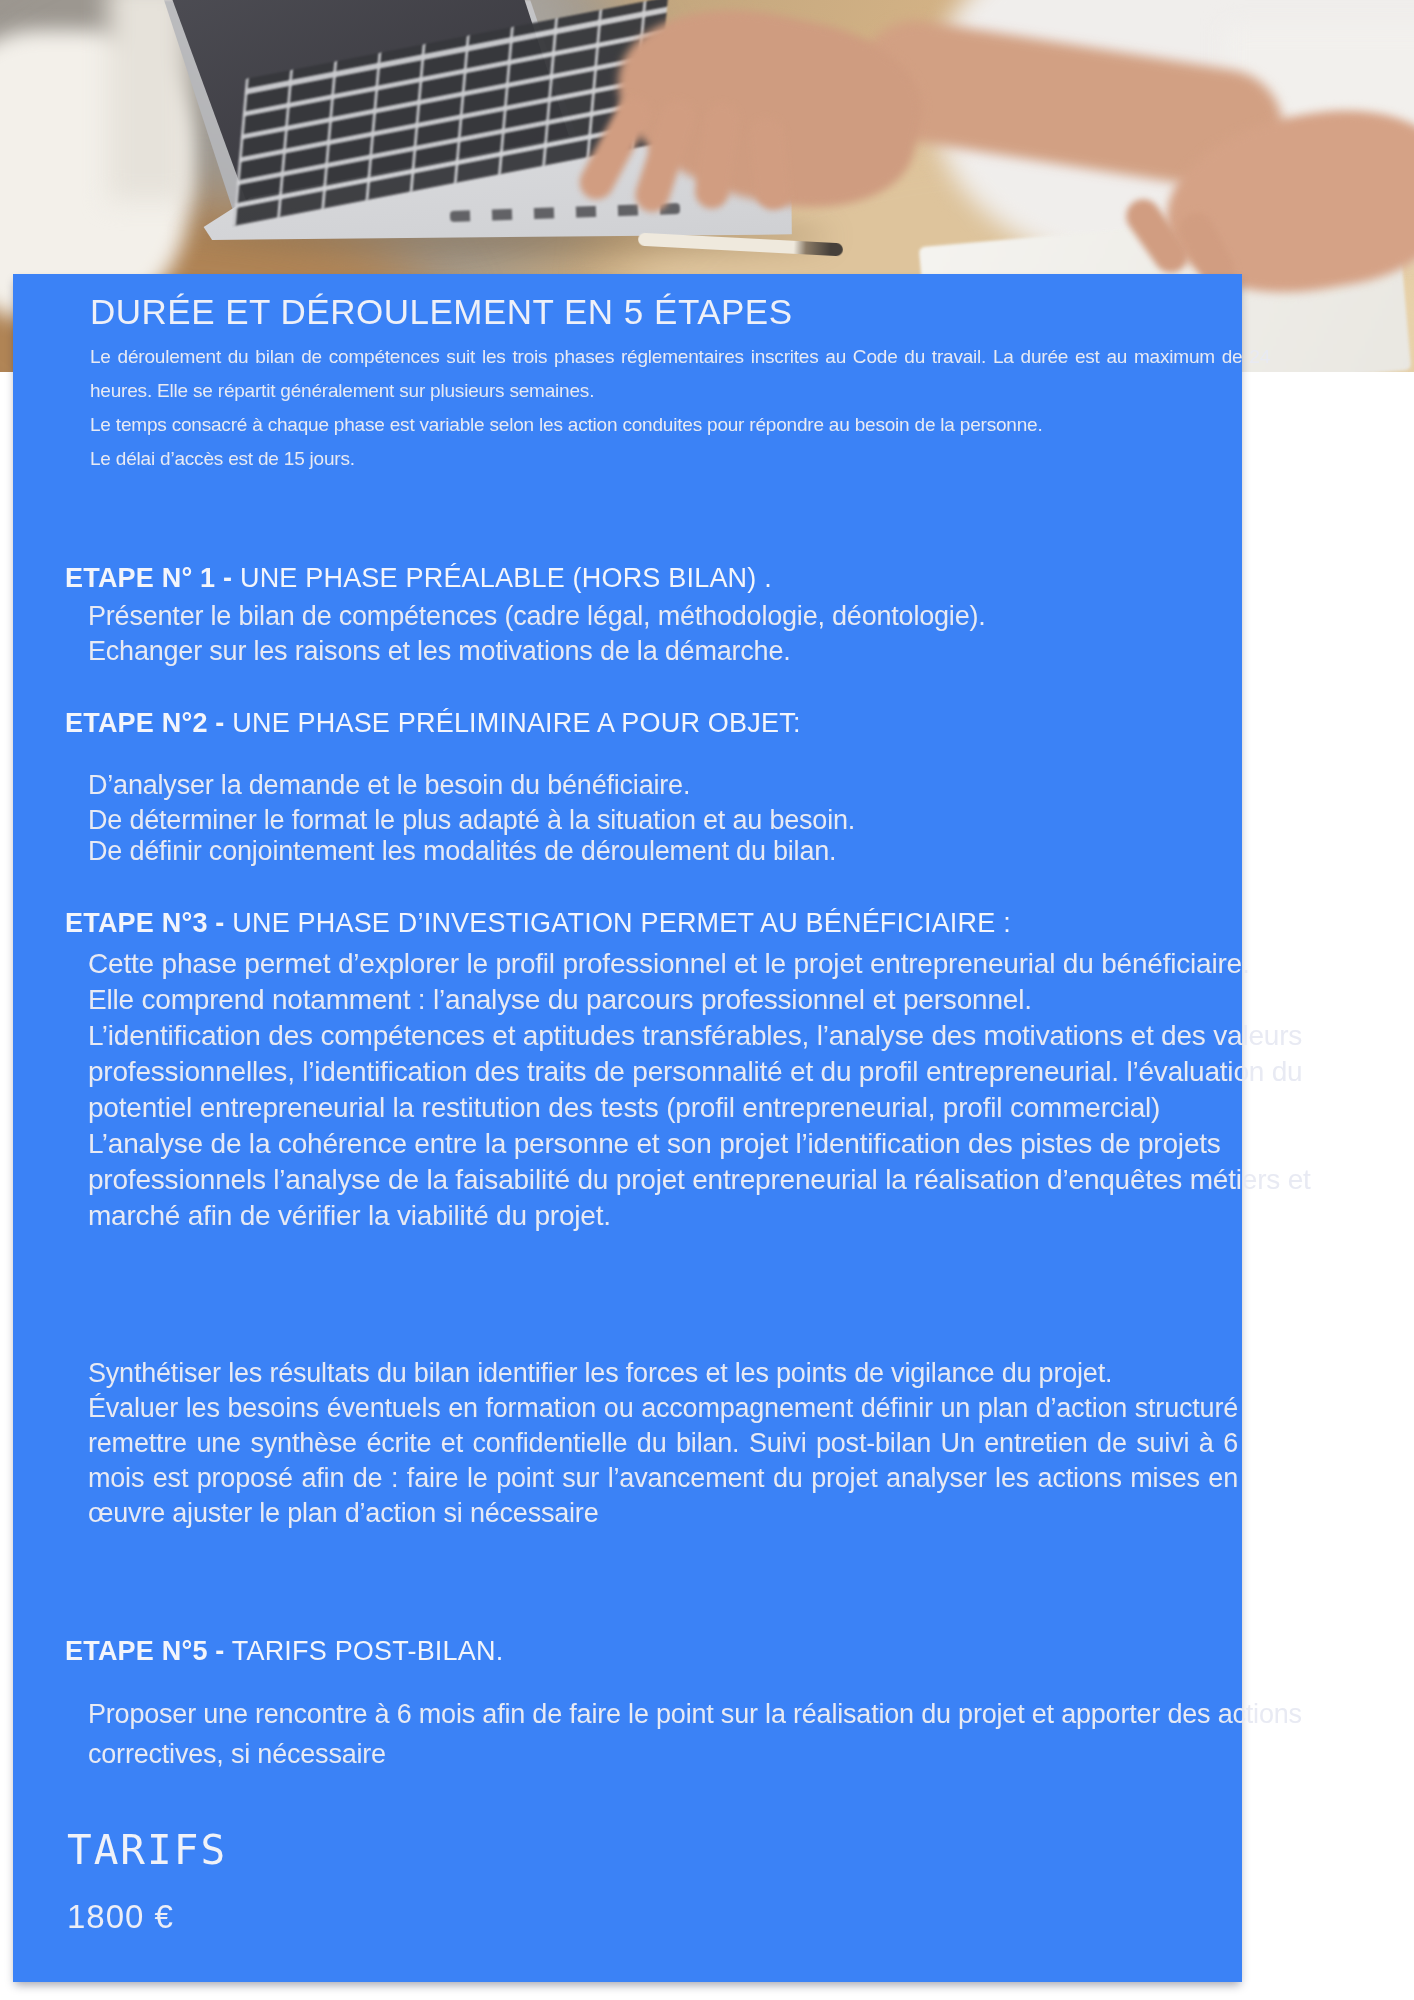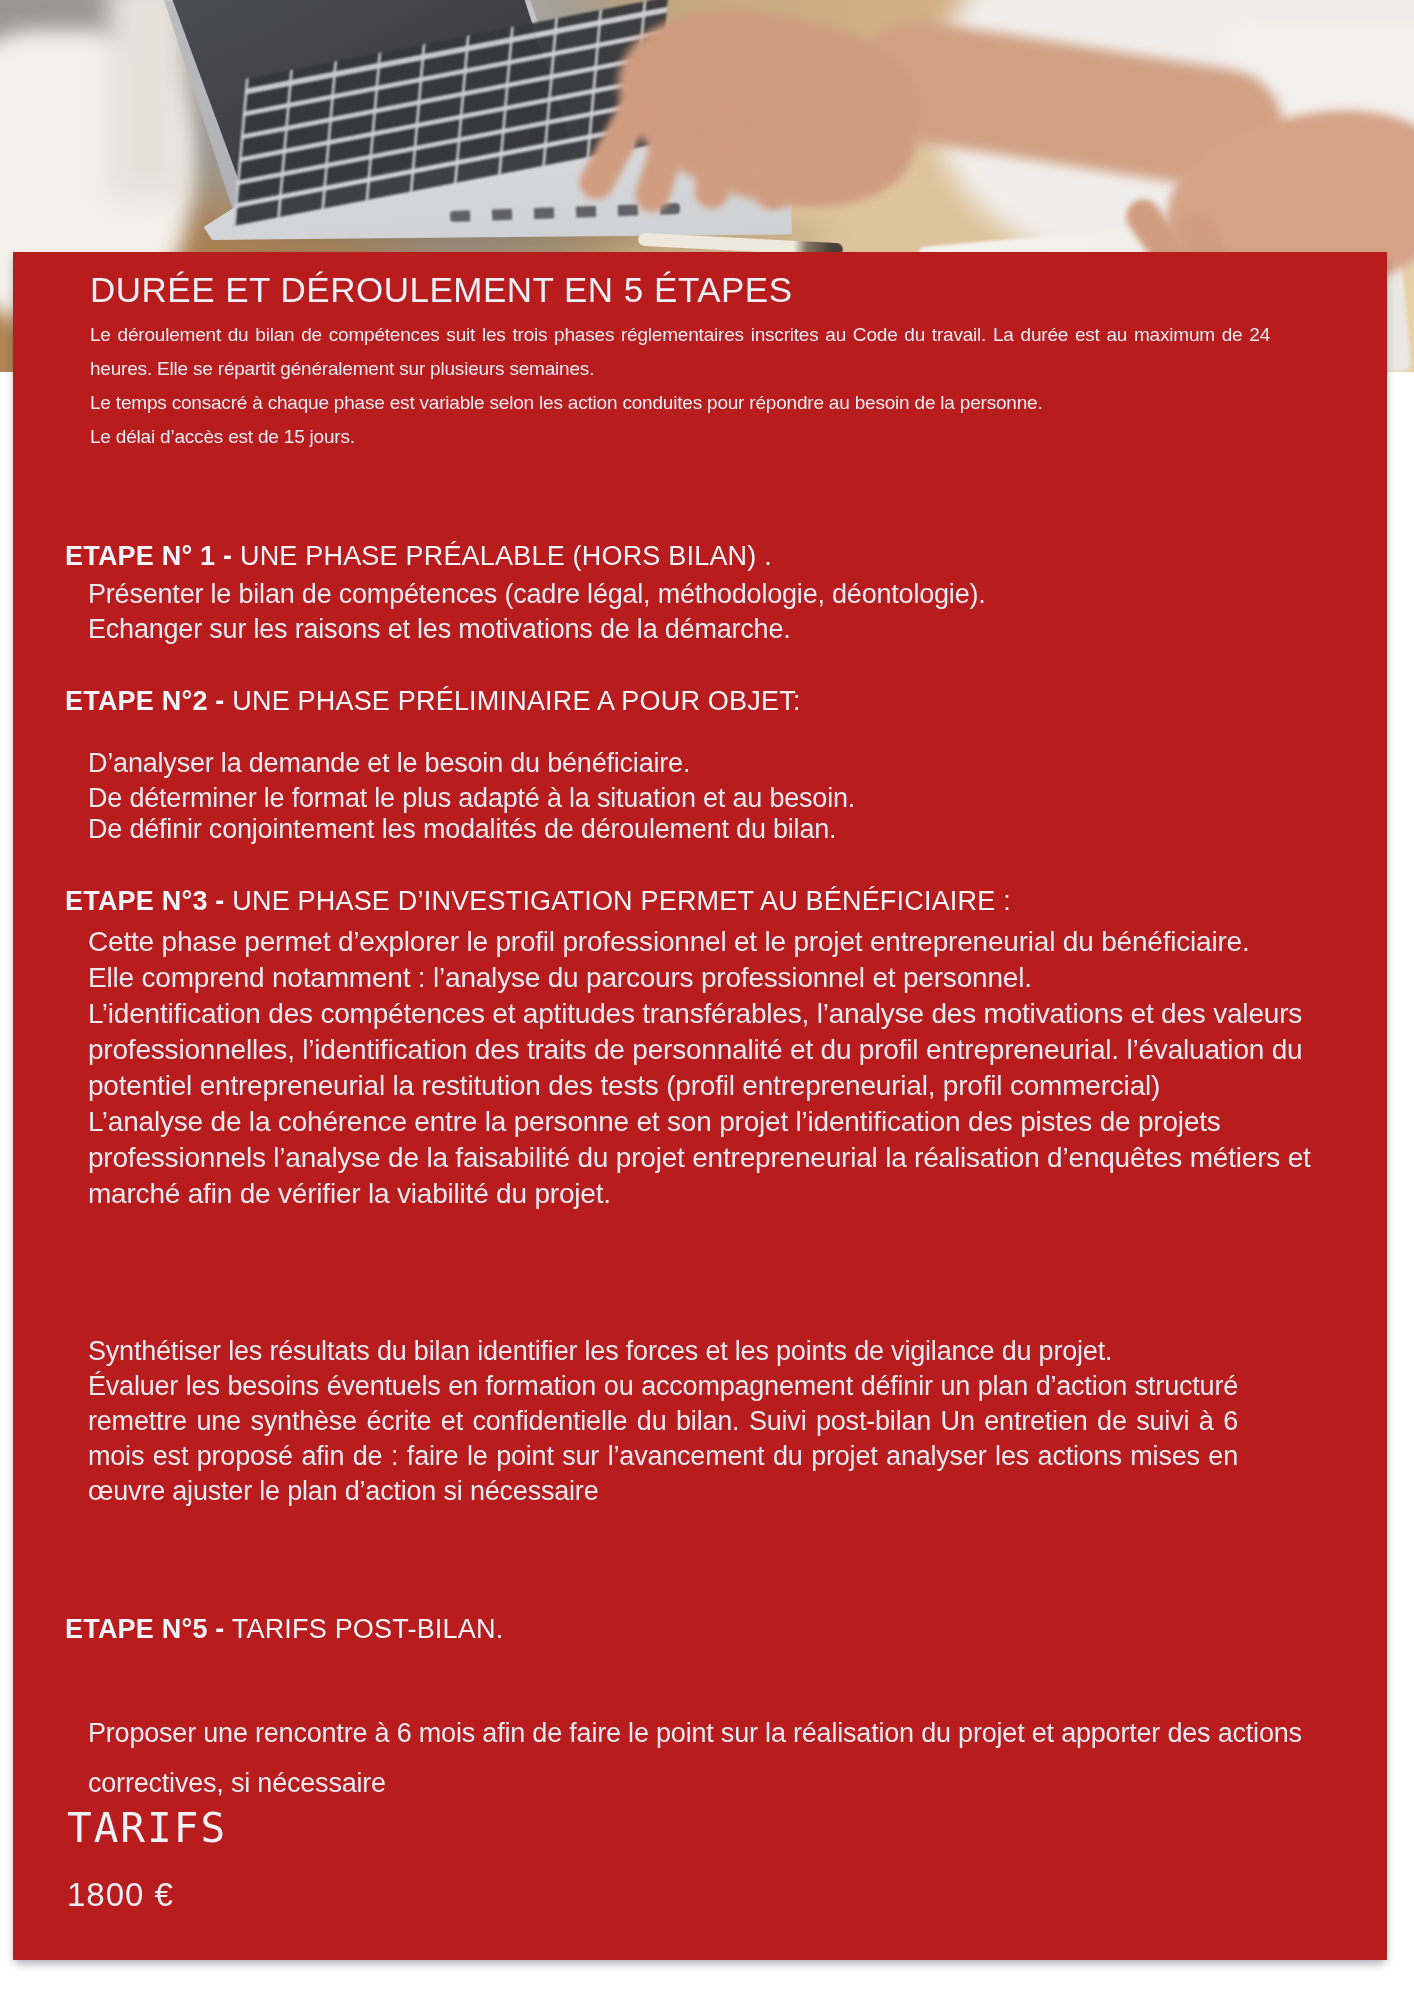--- a/index.html
+++ b/index.html
@@ -45,36 +45,36 @@
   .f2{left:648px;top:98px;height:116px;transform:rotate(18deg);}
   .f3{left:700px;top:103px;height:106px;transform:rotate(8deg);}
   .f4{left:753px;top:118px;height:92px;transform:rotate(-6deg);}
   .hand2{left:1165px;top:115px;width:290px;height:175px;background:#d5a286;filter:blur(5px);
          border-radius:50% 45% 40% 50%;transform:rotate(-10deg);}
   .f5{left:1140px;top:195px;height:82px;transform:rotate(-35deg);background:#d7a librar488;}
   .f5{left:1140px;top:195px;height:82px;transform:rotate(-35deg);}
   .f6{left:1190px;top:210px;height:78px;transform:rotate(-28deg);}
 
   
-  .panel{position:absolute;left:13px;top:252px;width:1374px;height:1708px;background:#b91c1c;
+  .panel{position:absolute;left:13px;top:274px;width:1229px;height:1708px;background:#3b82f6;
          box-shadow:0 5px 9px -2px rgba(30,30,55,.4);color:#e8eaf3;}
   .panel>*{position:absolute;margin:0;}
   .title{left:77px;top:18px;font-size:35px;font-weight:300;letter-spacing:.5px;color:#eef0f8;white-space:nowrap;}
   .intro{left:77px;top:66px;width:1180px;font-size:19px;line-height:34px;letter-spacing:-.2px;}
   .intro p{margin:0;}
   .just{text-align:justify;}
   .step-h{font-size:27px;font-weight:400;line-height:42px;letter-spacing:.2px;color:#f3f5fb;left:20px;}
   .step-h b{font-weight:700;}
   .nowrap{white-space:nowrap;margin-left:32px;}
   .step-b{left:75px;font-size:27px;line-height:35px;letter-spacing:-.2px;}
   .step-b p{margin:0;}
   .s3b{width:1272px;font-size:28px;line-height:36px;}
   .s4b{width:1150px;line-height:35px;}
   .s4b p{text-align:justify;}
-  .s5b{width:1250px;line-height:50px;margin-top:36px;}
+  .s5b{width:1250px;line-height:40px;}
   .tarifs{left:54px;top:1552px;font-size:41px;font-family:"DejaVu Sans Mono",monospace;
           letter-spacing:2px;font-weight:400;color:#f0f2f8;}
   .price{left:54px;top:1624px;font-size:33px;letter-spacing:1px;font-weight:300;color:#eceef6;}
 </style>
 </head>
 <body>
 
 <div class="page">
 
   <div class="photo">

